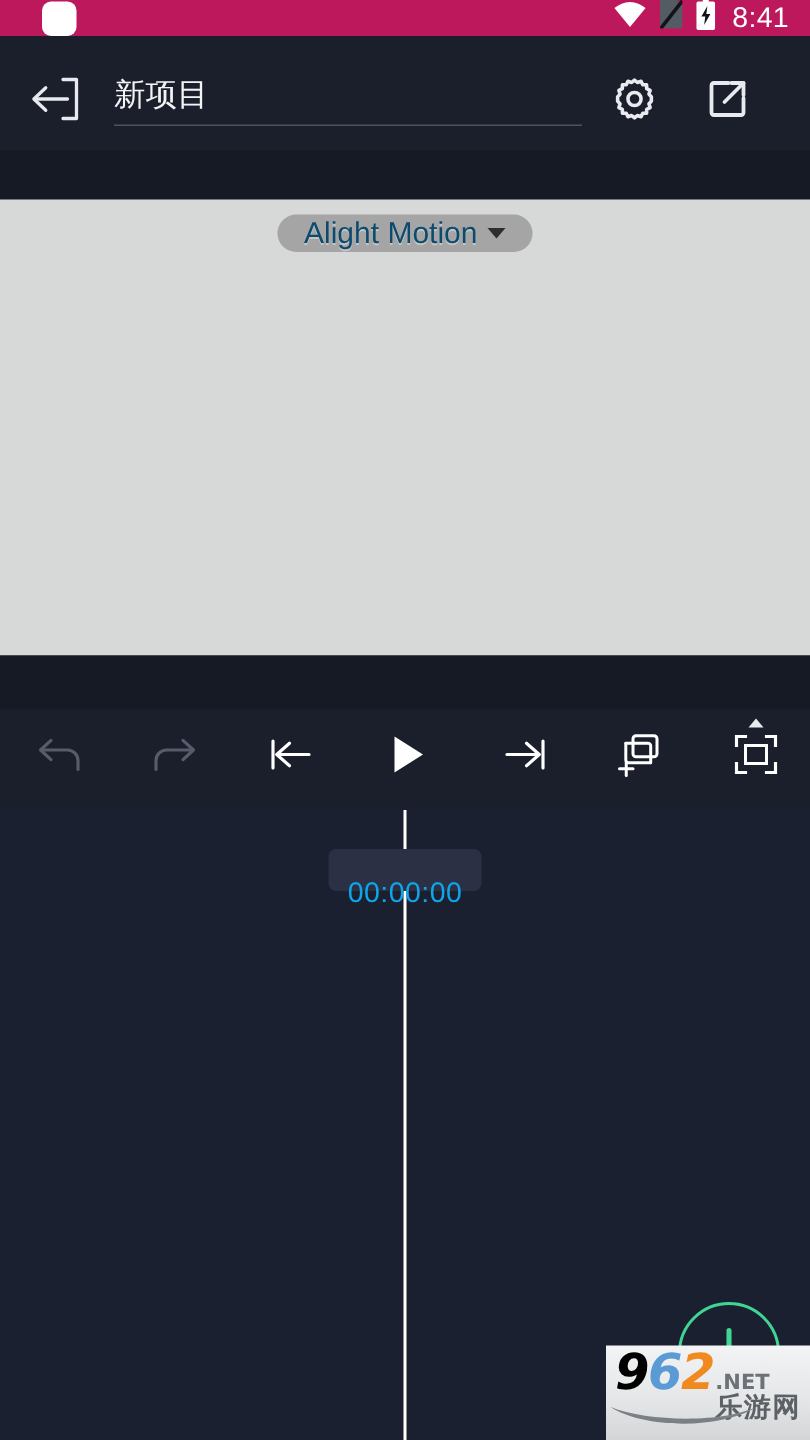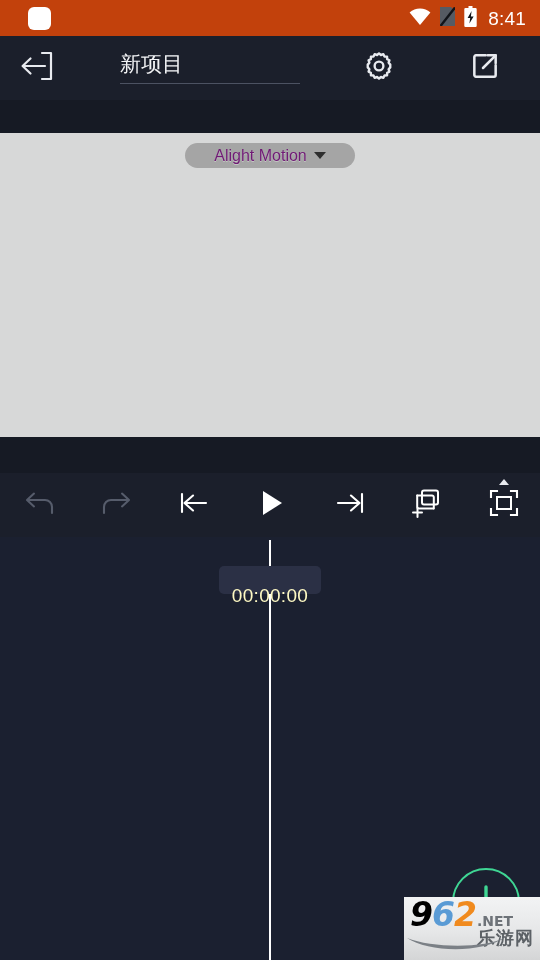--- a/index.html
+++ b/index.html
@@ -19,22 +19,22 @@
     width: 540px;
     height: 960px;
     background: #1b1f2b;
     overflow: hidden;
   }
 
   
   .statusbar {
     position: absolute;
     left: 0; top: 0;
-    width: 540px; height: 36px;
-    background: #c2410c;
+    width: 540px; height: 24px;
+    background: #be185d;
     display: flex;
     align-items: center;
     box-sizing: border-box;
     padding: 0 14px 0 28px;
   }
   .status-left {
     display: flex;
     align-items: center;
   }
   .notif-square {
@@ -59,21 +59,20 @@
   
   .toolbar {
     position: absolute;
     left: 0; top: 36px;
     width: 524px; height: 64px;
     background: #1b1f2b;
     display: flex;
     align-items: center;
     box-sizing: border-box;
     padding: 0 16px;
-    gap: 44px;
   }
   .tb-back {
     width: 42px; height: 42px;
     display: flex; align-items: center; justify-content: center;
     flex: 0 0 auto;
   }
   .proj-wrap {
     flex: 1 1 auto;
     margin-left: 18px;
     margin-right: 12px;
@@ -122,22 +121,22 @@
     left: 185px; top: 143px;
     width: 170px; height: 25px;
     background: #a5a5a5;
     border-radius: 13px;
     display: flex;
     align-items: center;
     justify-content: center;
     gap: 7px;
   }
   .watermark-text {
-    color: #701a75;
-    font-size: 16px;
+    color: #0c4a6e;
+    font-size: 20px;
     line-height: 1;
     text-shadow: 0 1px 0 rgba(255,255,255,0.35);
     white-space: nowrap;
   }
   .watermark-caret {
     width: 0; height: 0;
     border-left: 6px solid transparent;
     border-right: 6px solid transparent;
     border-top: 7px solid #2e2e2e;
   }
@@ -199,21 +198,21 @@
     position: absolute;
     left: 219px; top: 566px;
     width: 102px; height: 28px;
     background: #2b3045;
     border-radius: 5px;
     display: flex;
     align-items: center;
     justify-content: center;
   }
   .timecode span {
-    color: #fef9c3;
+    color: #0ea5e9;
     font-size: 19px;
     line-height: 1;
     letter-spacing: 0.3px;
     margin-top: 30px;
   }
 
   
   .fab {
     position: absolute;
     left: 452px; top: 868px;

